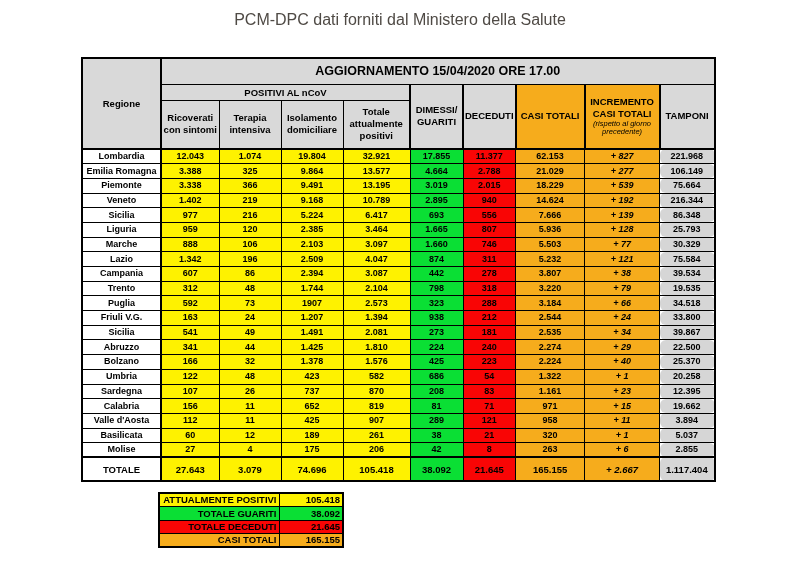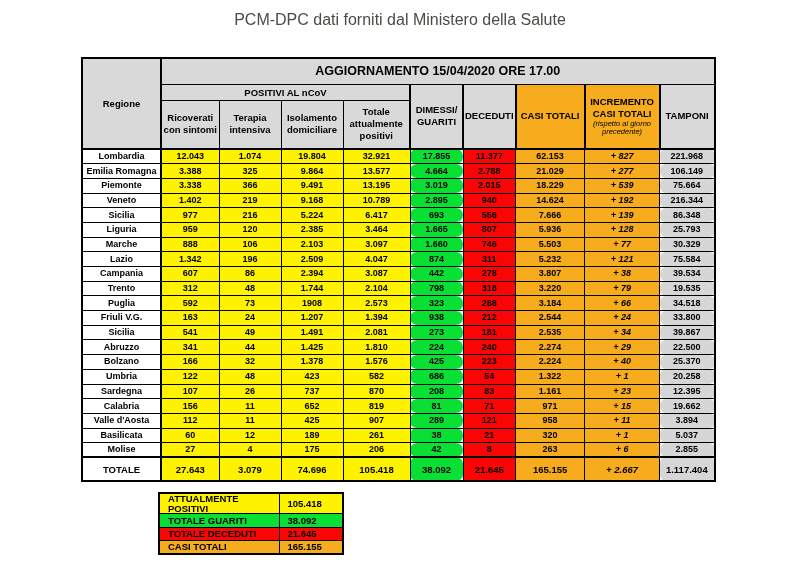--- a/index.html
+++ b/index.html
@@ -32,37 +32,37 @@
   .h-orange  { background:var(--orange); }
   .b2l { border-left:2px solid #000 !important; }
   .b2r { border-right:2px solid #000 !important; }
   .h-note { display:block; font-size:7.5px; font-style:italic; font-weight:normal; line-height:1.15; }
 
   
   table.main tbody td { height:14.7px; font-size:9px; font-weight:bold; line-height:1; }
   table.main tbody tr:first-child td { border-top:2px solid #000; }
   .c-region { background:#fff; font-size:9.5px; border-right:2px solid #000 !important; }
   .c-yellow { background:var(--yellow); }
-  .c-green  { background:var(--green); border-left:2px solid #000; border-right:2px solid #000;border-radius:7px; }
+  .c-green  { background:var(--green); border-left:2px solid #000; border-right:2px solid #000; }
   .c-red    { background:var(--red); border-right:2px solid #000; }
   .c-orange { background:var(--orange); }
   .c-incr   { background:var(--orange); font-style:italic; font-weight:normal; border-right:2px solid #000; }
   .c-gray   { background:var(--swab_gray);border-radius:6px; }
 
   
   table.main tfoot td { height:24px; font-size:9.5px; font-weight:bold; border-top:2px solid #000; line-height:1; }
 
   
   table.summary {
     position:absolute; left:158px; top:492px;
     border-collapse:collapse; table-layout:fixed; border:2px solid #000;
   }
   table.summary td {
     border:1px solid #000; height:13.5px; font-size:9.5px; font-weight:bold;
-    text-align:left; vertical-align:middle; line-height:1; color:#000; padding:0 8px;
+    text-align:right; vertical-align:middle; line-height:1; color:#000; padding:0 2px;
   }
   .sum-yellow { background:var(--yellow); }
   .sum-green  { background:var(--green); }
   .sum-red    { background:var(--red); }
   .sum-orange { background:var(--orange); }
 </style>
 </head>
 <body>
 
 <div class="page">
@@ -223,21 +223,21 @@
           <td class="c-green">798</td>
           <td class="c-red">318</td>
           <td class="c-orange">3.220</td>
           <td class="c-incr">+ 79</td>
           <td class="c-gray">19.535</td>
         </tr>
         <tr>
           <td class="c-region">Puglia</td>
           <td class="c-yellow">592</td>
           <td class="c-yellow">73</td>
-          <td class="c-yellow">1908</td>
+          <td class="c-yellow">1907</td>
           <td class="c-yellow">2.573</td>
           <td class="c-green">323</td>
           <td class="c-red">288</td>
           <td class="c-orange">3.184</td>
           <td class="c-incr">+ 66</td>
           <td class="c-gray">34.518</td>
         </tr>
         <tr>
           <td class="c-region">Friuli V.G.</td>
           <td class="c-yellow">163</td>

